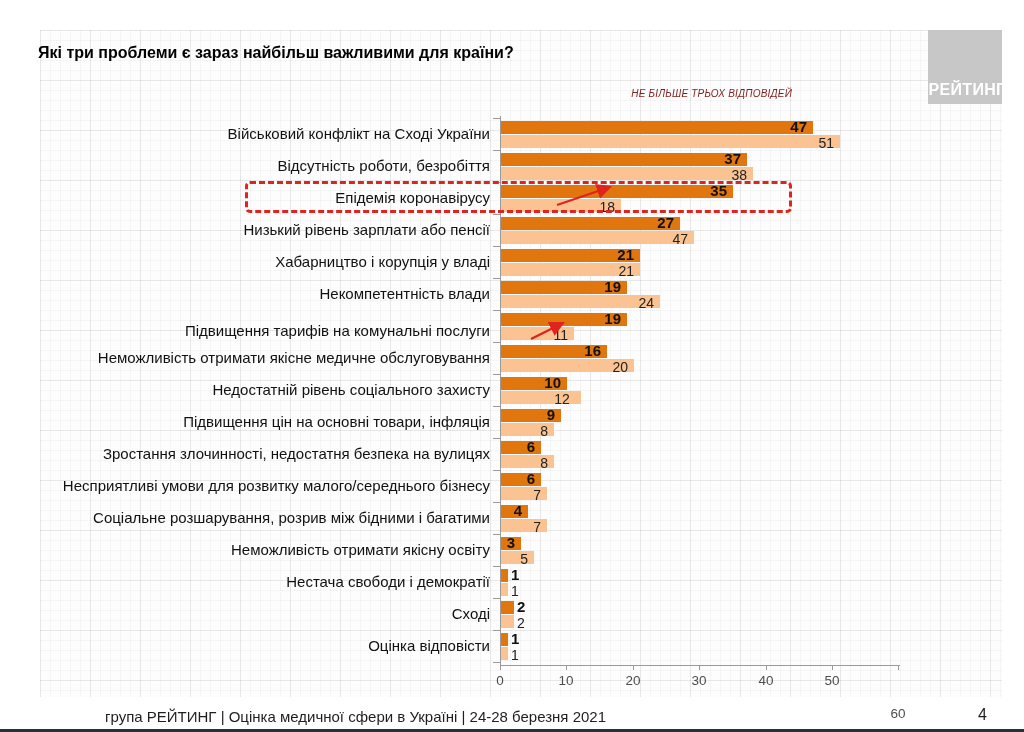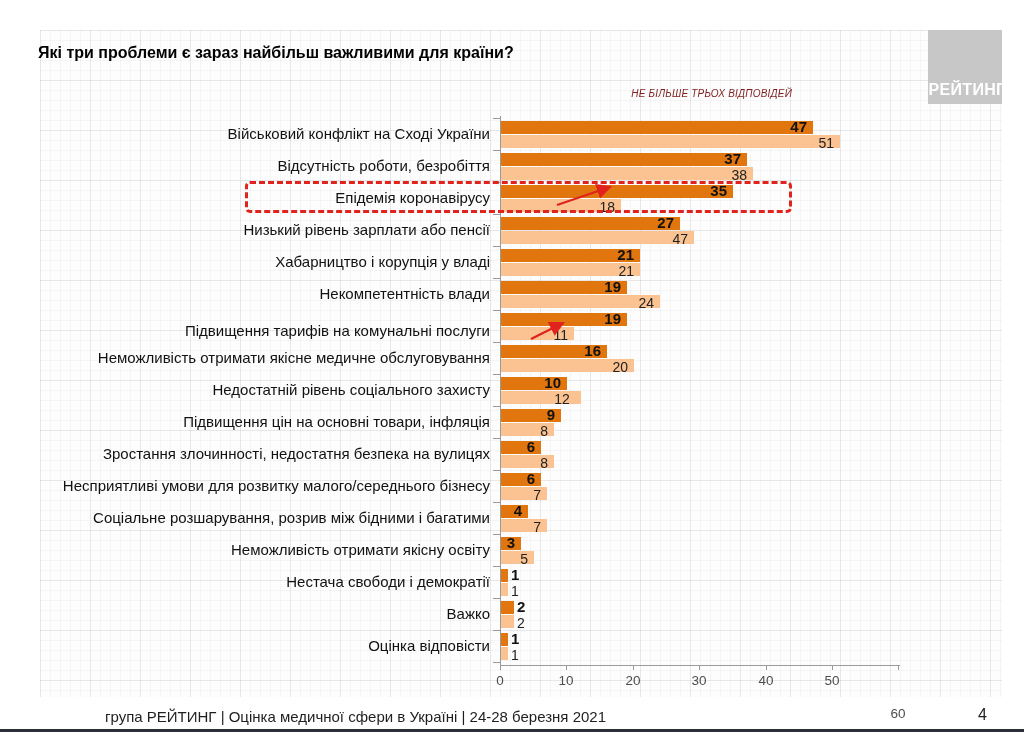--- a/index.html
+++ b/index.html
@@ -157,21 +157,21 @@
       <div class="cat-label" style="top: 539px;">Неможливість отримати якісну освіту</div>
       <div class="bar bar-dark" style="left: 501px; top: 537px; width: 20px; background: rgb(225, 117, 14);"></div>
       <div class="bar bar-light" style="left: 501px; top: 551px; width: 33px; background: rgb(250, 195, 145);"></div>
       <div class="val val-dark" style="left: 487px; top: 535px; width: 28px; text-align: right;">3</div>
       <div class="val val-light" style="left: 502px; top: 551px; width: 26px; text-align: right;">5</div>
       <div class="cat-label" style="top: 571px;">Нестача свободи і демократії</div>
       <div class="bar bar-dark" style="left: 501px; top: 569px; width: 7px; background: rgb(225, 117, 14);"></div>
       <div class="bar bar-light" style="left: 501px; top: 583px; width: 7px; background: rgb(250, 195, 145);"></div>
       <div class="val val-dark" style="left: 511px; top: 567px;">1</div>
       <div class="val val-light" style="left: 511px; top: 583px;">1</div>
-      <div class="cat-label" style="top: 603px;">Важко</div>
+      <div class="cat-label" style="top: 603px;">Сході</div>
       <div class="bar bar-dark" style="left: 501px; top: 601px; width: 13px; background: rgb(225, 117, 14);"></div>
       <div class="bar bar-light" style="left: 501px; top: 615px; width: 13px; background: rgb(250, 195, 145);"></div>
       <div class="val val-dark" style="left: 517px; top: 599px;">2</div>
       <div class="val val-light" style="left: 517px; top: 615px;">2</div>
       <div class="cat-label" style="top: 635px;">Оцінка відповісти</div>
       <div class="bar bar-dark" style="left: 501px; top: 633px; width: 7px; background: rgb(225, 117, 14);"></div>
       <div class="bar bar-light" style="left: 501px; top: 647px; width: 7px; background: rgb(250, 195, 145);"></div>
       <div class="val val-dark" style="left: 511px; top: 631px;">1</div>
       <div class="val val-light" style="left: 511px; top: 647px;">1</div>
       <div class="axis-line" style="left: 500px; top: 116px; width: 1px; height: 549px;"></div>

